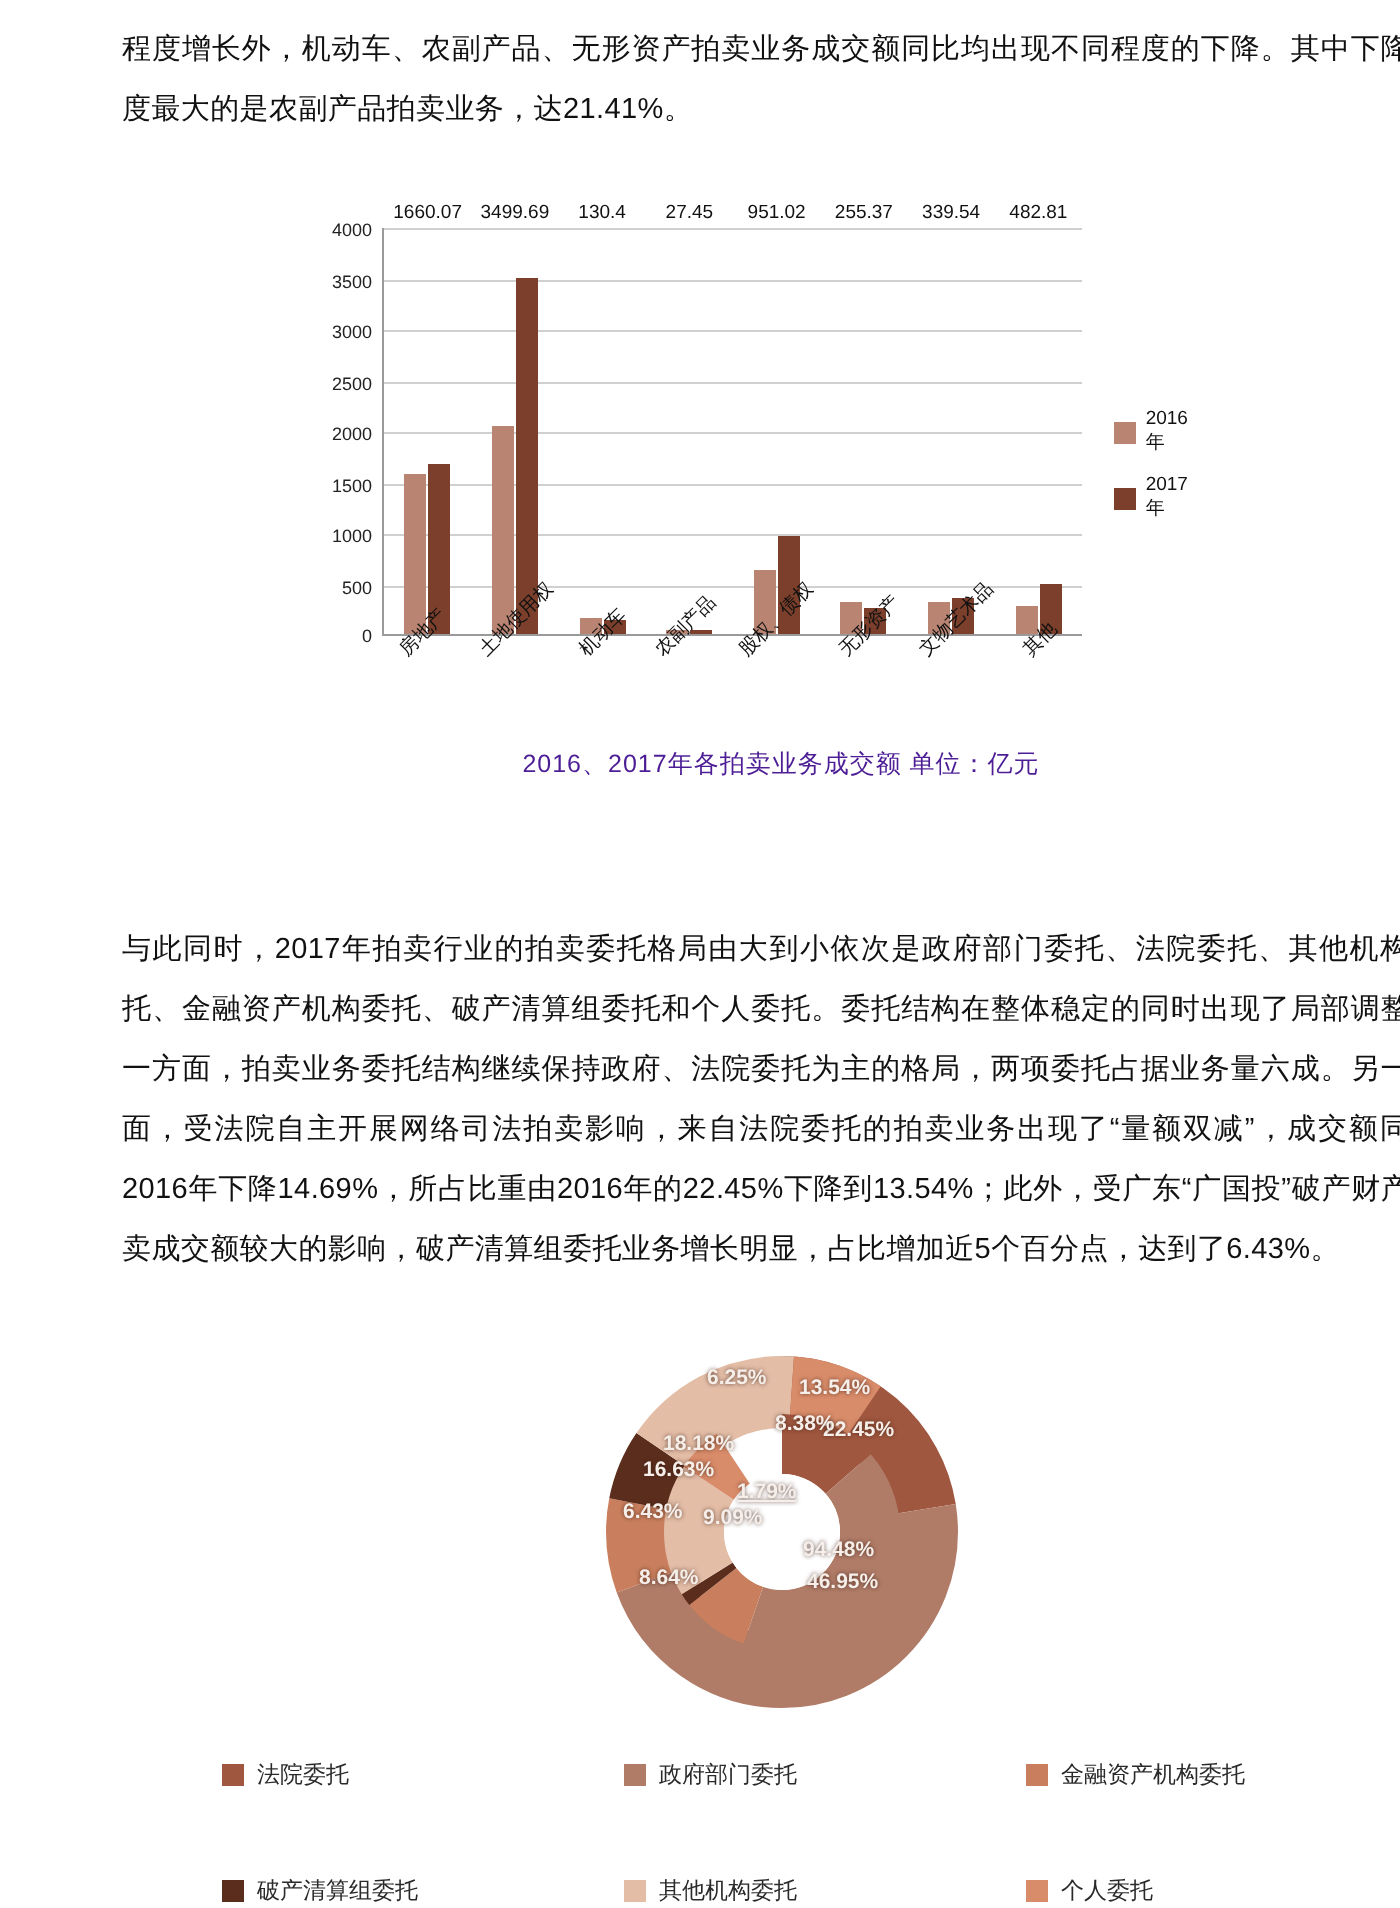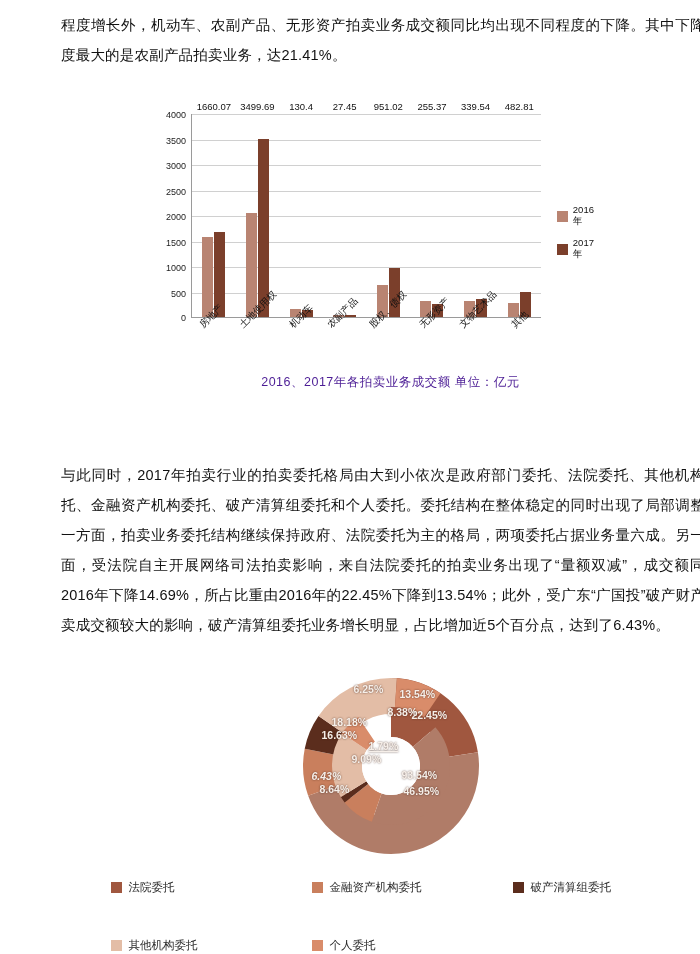--- a/index.html
+++ b/index.html
@@ -292,40 +292,44 @@
             <circle r="44" fill="none" stroke="#c97f5d" stroke-width="30" stroke-dasharray="25.1 251.4" stroke-dashoffset="-152.6"></circle>
             <circle r="44" fill="none" stroke="#5b2d1d" stroke-width="30" stroke-dasharray="4.9 271.6" stroke-dashoffset="-177.7"></circle>
             <circle r="44" fill="none" stroke="#e3bda6" stroke-width="30" stroke-dasharray="50.3 226.2" stroke-dashoffset="-182.6"></circle>
             <circle r="44" fill="none" stroke="#d98c6a" stroke-width="30" stroke-dasharray="17.3 259.2" stroke-dashoffset="-232.9"></circle>
           </g>
         </g>
         <circle cx="115" cy="100" r="29" fill="#ffffff"></circle>
       </svg>
 
       <span class="dlab" style="left:124px;top:22px;">13.54%</span>
-      <span class="dlab" style="left:126px;top:103px;">93.54%</span>
+      <span class="dlab" style="left:126px;top:103px;">94.48%</span>
       <span class="dlab" style="left:76px;top:87px;">9.09%</span>
       <span class="dlab" style="left:93px;top:74px;text-decoration:underline;">1.79%</span>
       <span class="dlab" style="left:56px;top:50px;">18.18%</span>
       <span class="dlab" style="left:78px;top:17px;">6.25%</span>
 
       <span class="dlab" style="left:136px;top:43px;">22.45%</span>
       <span class="dlab" style="left:128px;top:119px;">46.95%</span>
       <span class="dlab" style="left:44px;top:117px;">8.64%</span>
-      <span class="dlab" style="left:36px;top:104px;font-style:italic;">6.43%</span>
+      <span class="dlab" style="left:36px;top:84px;">6.43%</span>
       <span class="dlab" style="left:46px;top:63px;">16.63%</span>
       <span class="dlab" style="left:112px;top:40px;">8.38%</span>
     </div>
 
     <div class="legend-pie">
       <div class="row">
         <span class="sw" style="background:#a0573f;"></span>
         <span>法院委托</span>
       </div>
       <div class="row">
+        <span class="sw" style="background:#b07c68;"></span>
+        <span>政府部门委托</span>
+      </div>
+      <div class="row">
         <span class="sw" style="background:#c97f5d;"></span>
         <span>金融资产机构委托</span>
       </div>
       <div class="row">
         <span class="sw" style="background:#5b2d1d;"></span>
         <span>破产清算组委托</span>
       </div>
       <div class="row">
         <span class="sw" style="background:#e3bda6;"></span>
         <span>其他机构委托</span>

